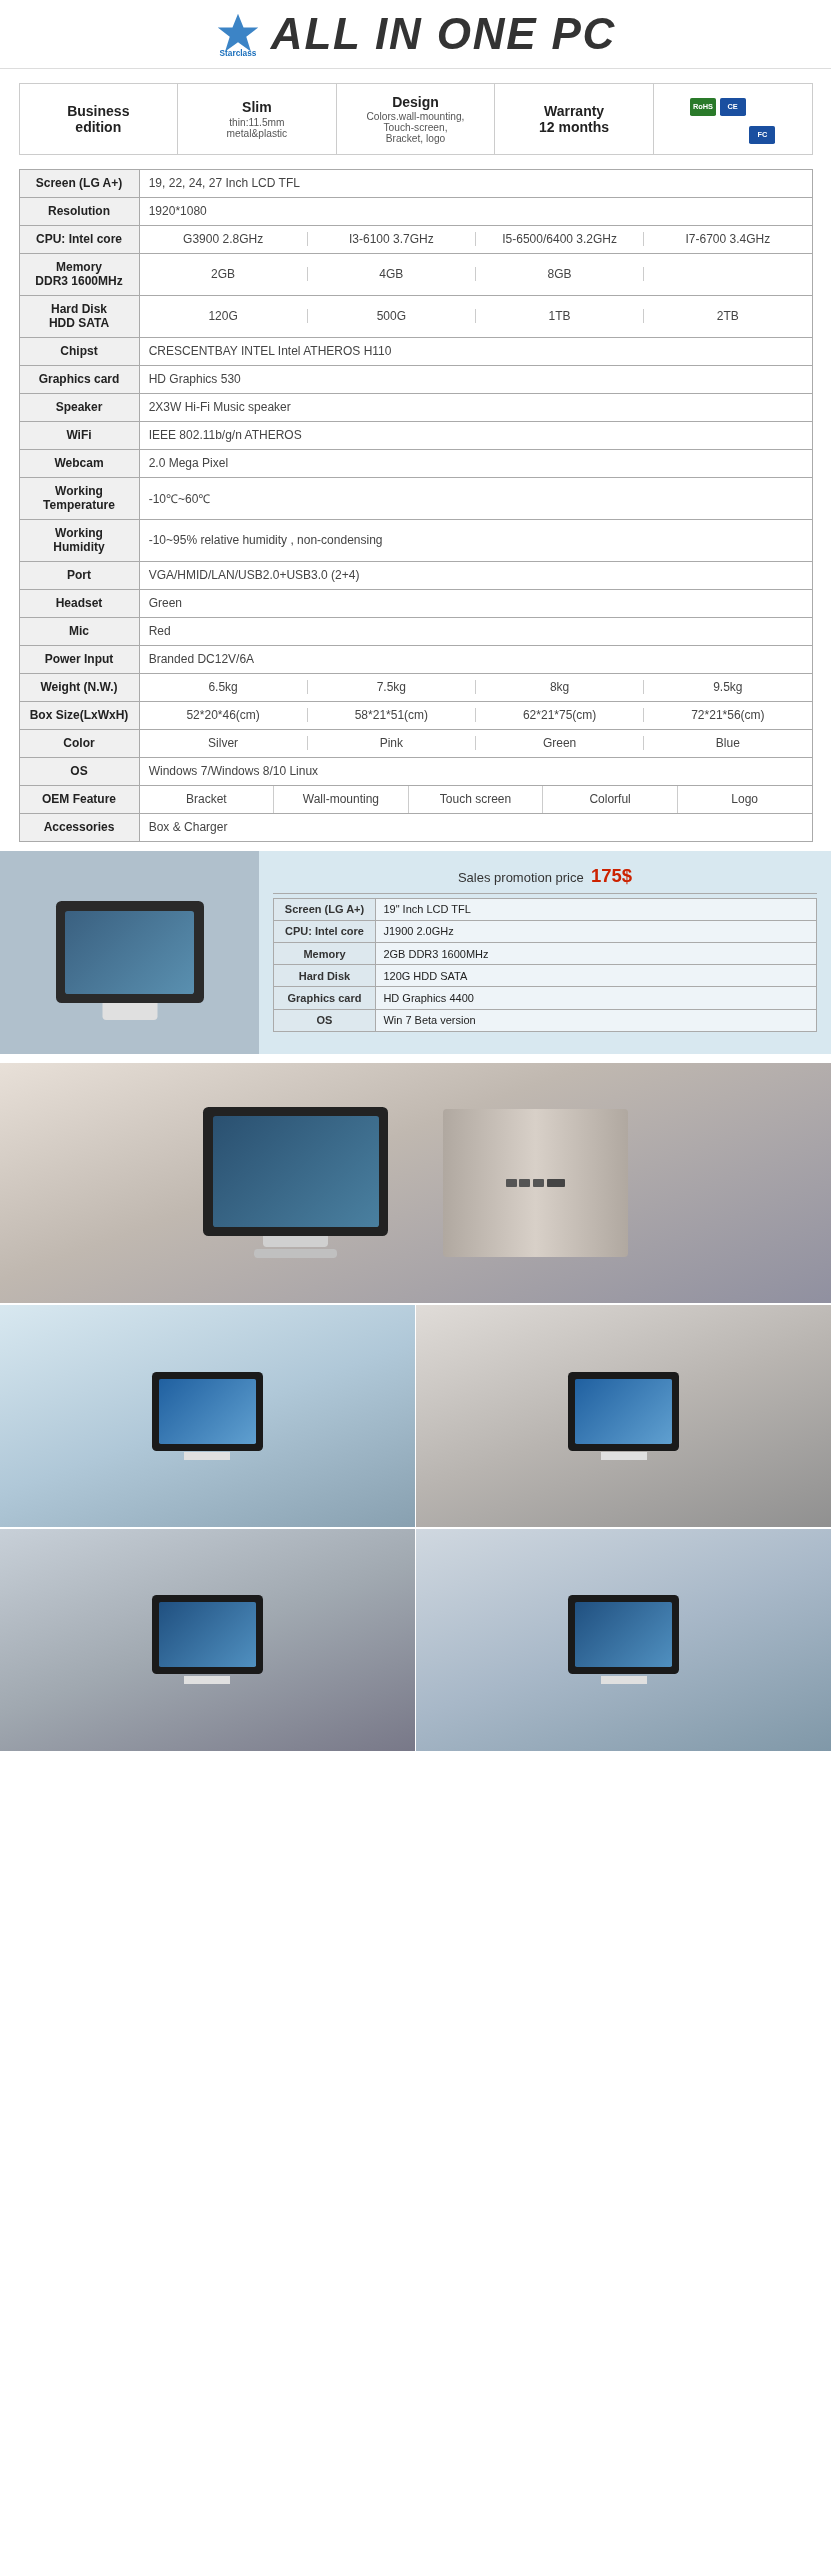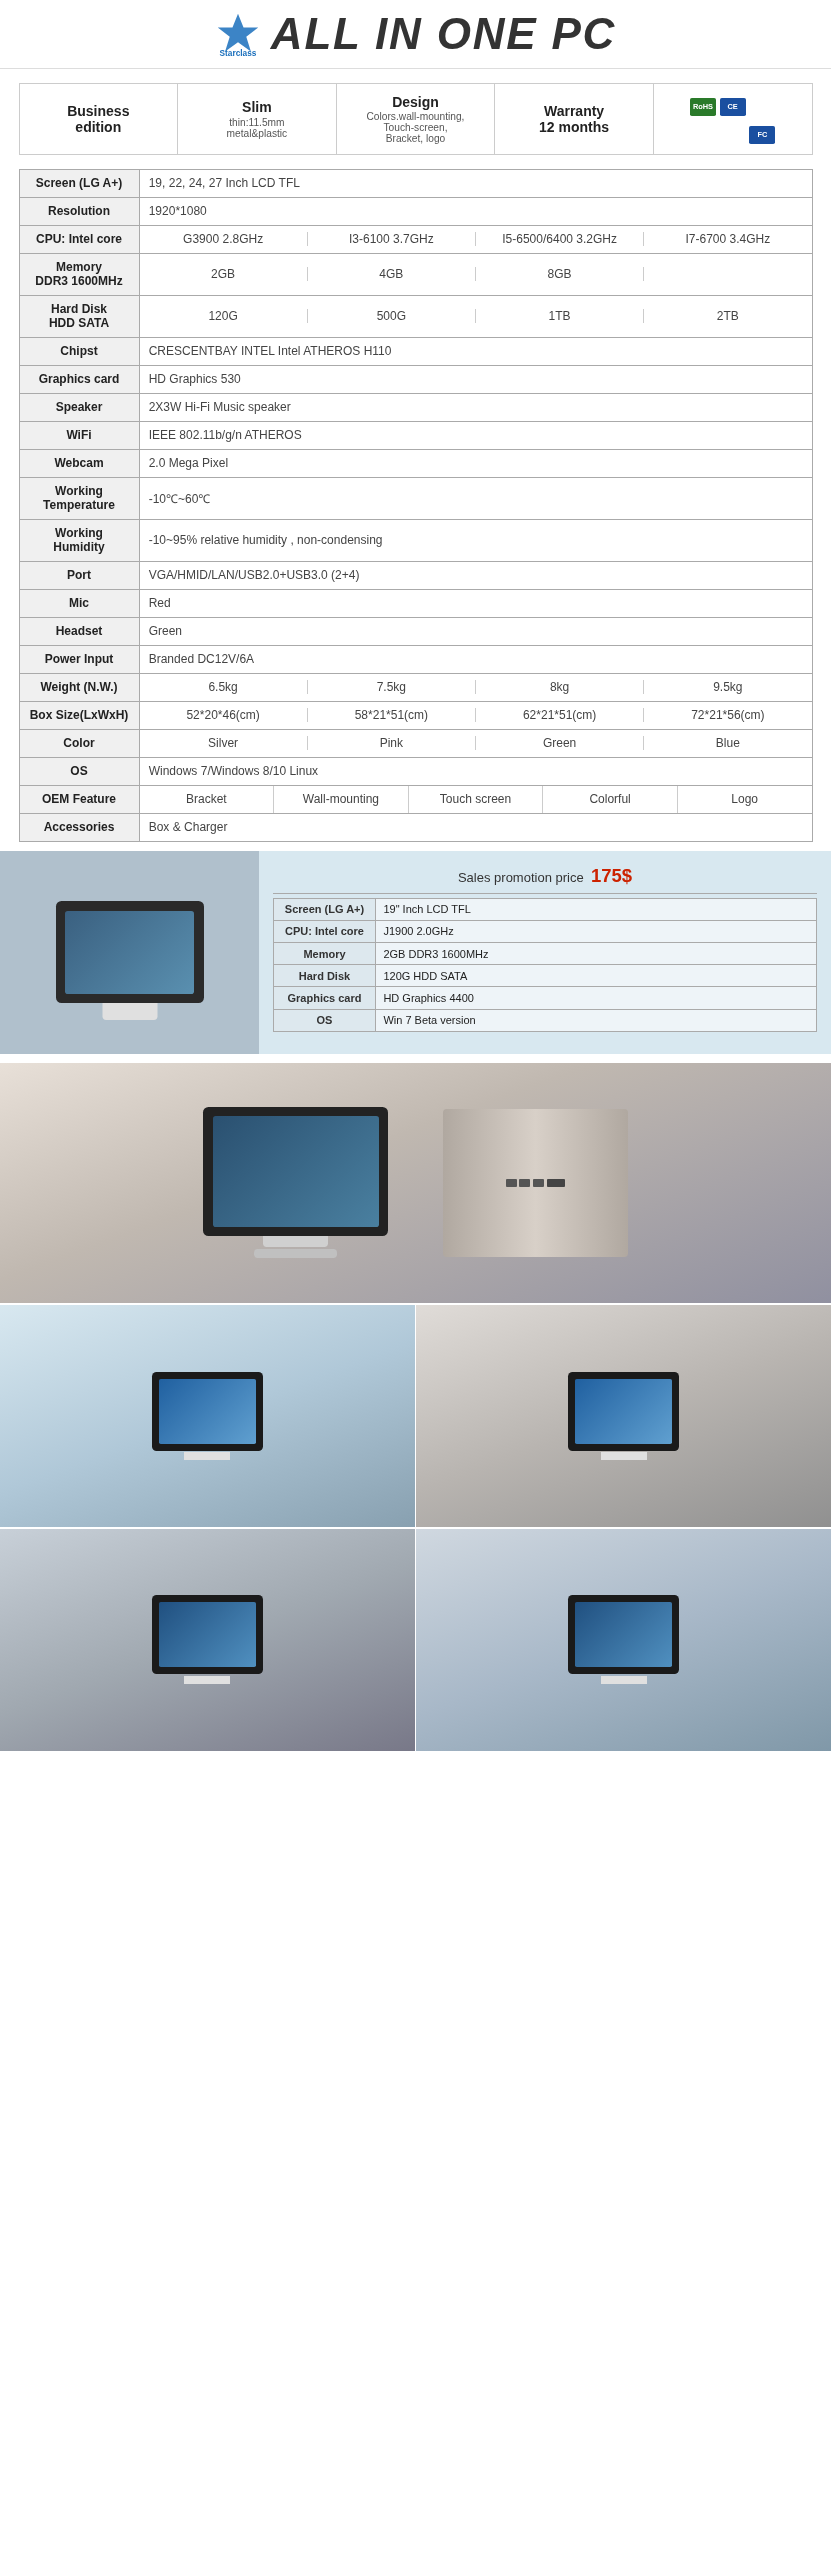--- a/index.html
+++ b/index.html
@@ -371,26 +371,26 @@
     </tr>
     <tr>
       <td class="label-col">Working<br>Humidity</td>
       <td class="value-col">-10~95% relative humidity , non-condensing</td>
     </tr>
     <tr>
       <td class="label-col">Port</td>
       <td class="value-col">VGA/HMID/LAN/USB2.0+USB3.0  (2+4)</td>
     </tr>
     <tr>
+      <td class="label-col">Headset</td>
+      <td class="value-col">Green</td>
+    </tr>
+    <tr>
       <td class="label-col">Mic</td>
       <td class="value-col">Red</td>
-    </tr>
-    <tr>
-      <td class="label-col">Headset</td>
-      <td class="value-col">Green</td>
     </tr>
     <tr>
       <td class="label-col">Power Input</td>
       <td class="value-col">Branded DC12V/6A</td>
     </tr>
     <tr>
       <td class="label-col">Weight (N.W.)</td>
       <td class="value-col" style="padding:0;">
         <div class="multi-col">
           <div class="multi-cell">6.5kg</div>
@@ -399,21 +399,21 @@
           <div class="multi-cell">9.5kg</div>
         </div>
       </td>
     </tr>
     <tr>
       <td class="label-col">Box Size(LxWxH)</td>
       <td class="value-col" style="padding:0;">
         <div class="multi-col">
           <div class="multi-cell">52*20*46(cm)</div>
           <div class="multi-cell">58*21*51(cm)</div>
-          <div class="multi-cell">62*21*51(cm)</div>
+          <div class="multi-cell">62*21*75(cm)</div>
           <div class="multi-cell">72*21*56(cm)</div>
         </div>
       </td>
     </tr>
     <tr>
       <td class="label-col">Color</td>
       <td class="value-col" style="padding:0;">
         <div class="multi-col">
           <div class="multi-cell">Silver</div>
           <div class="multi-cell">Pink</div>

